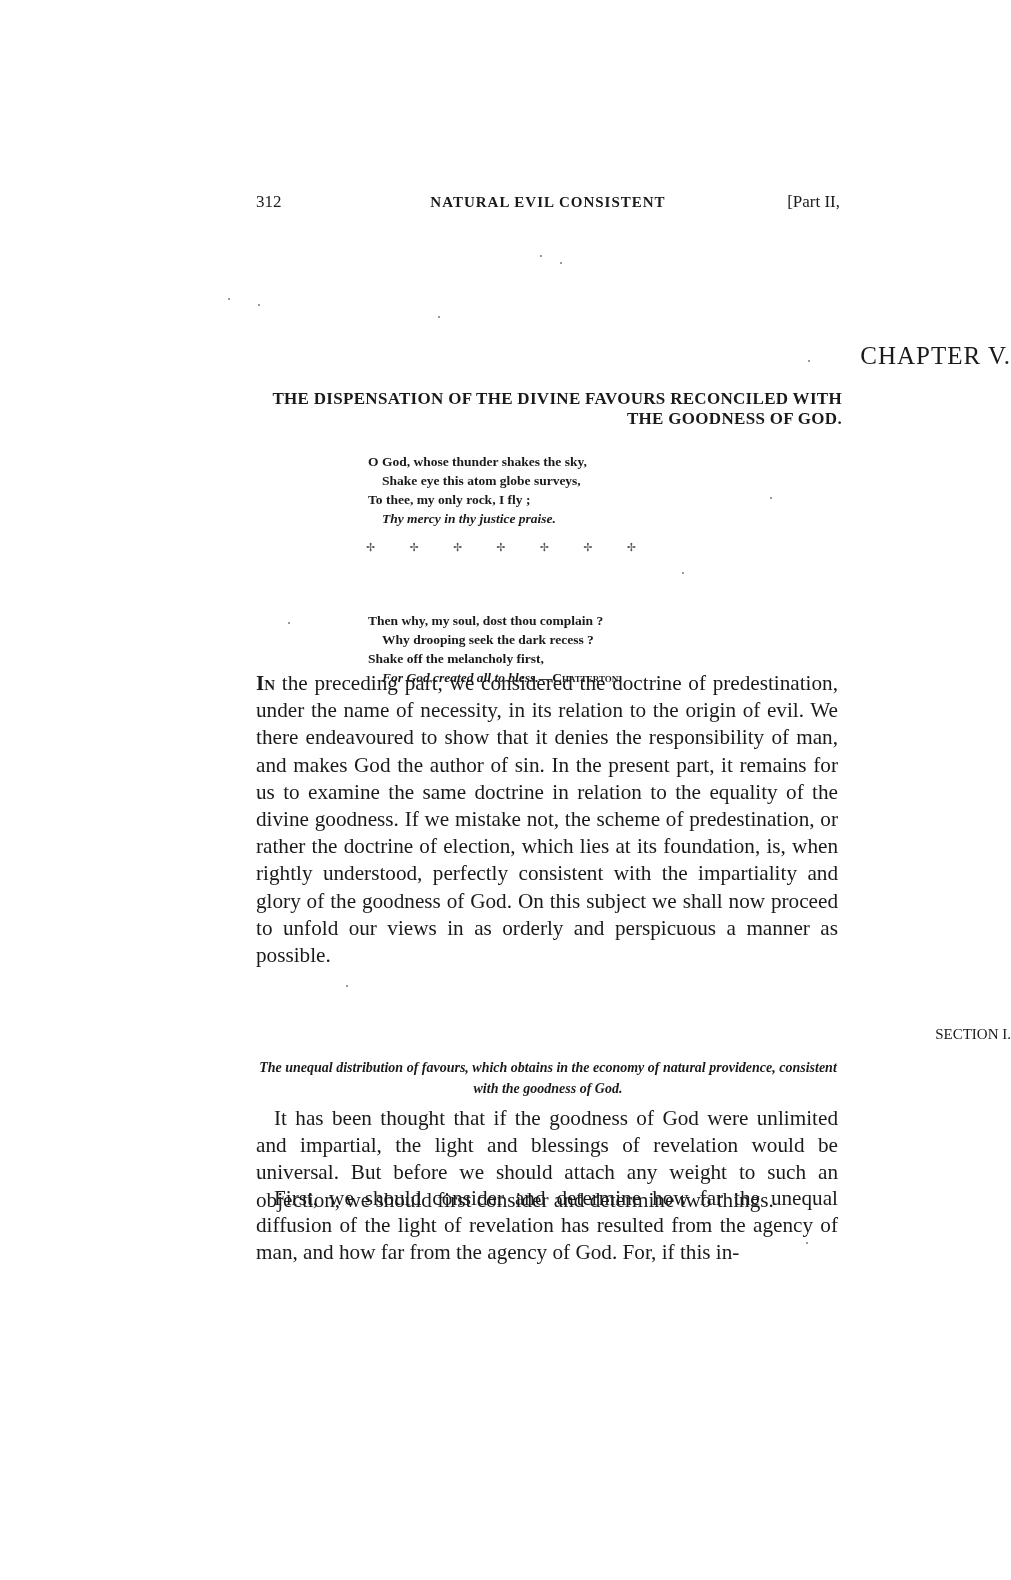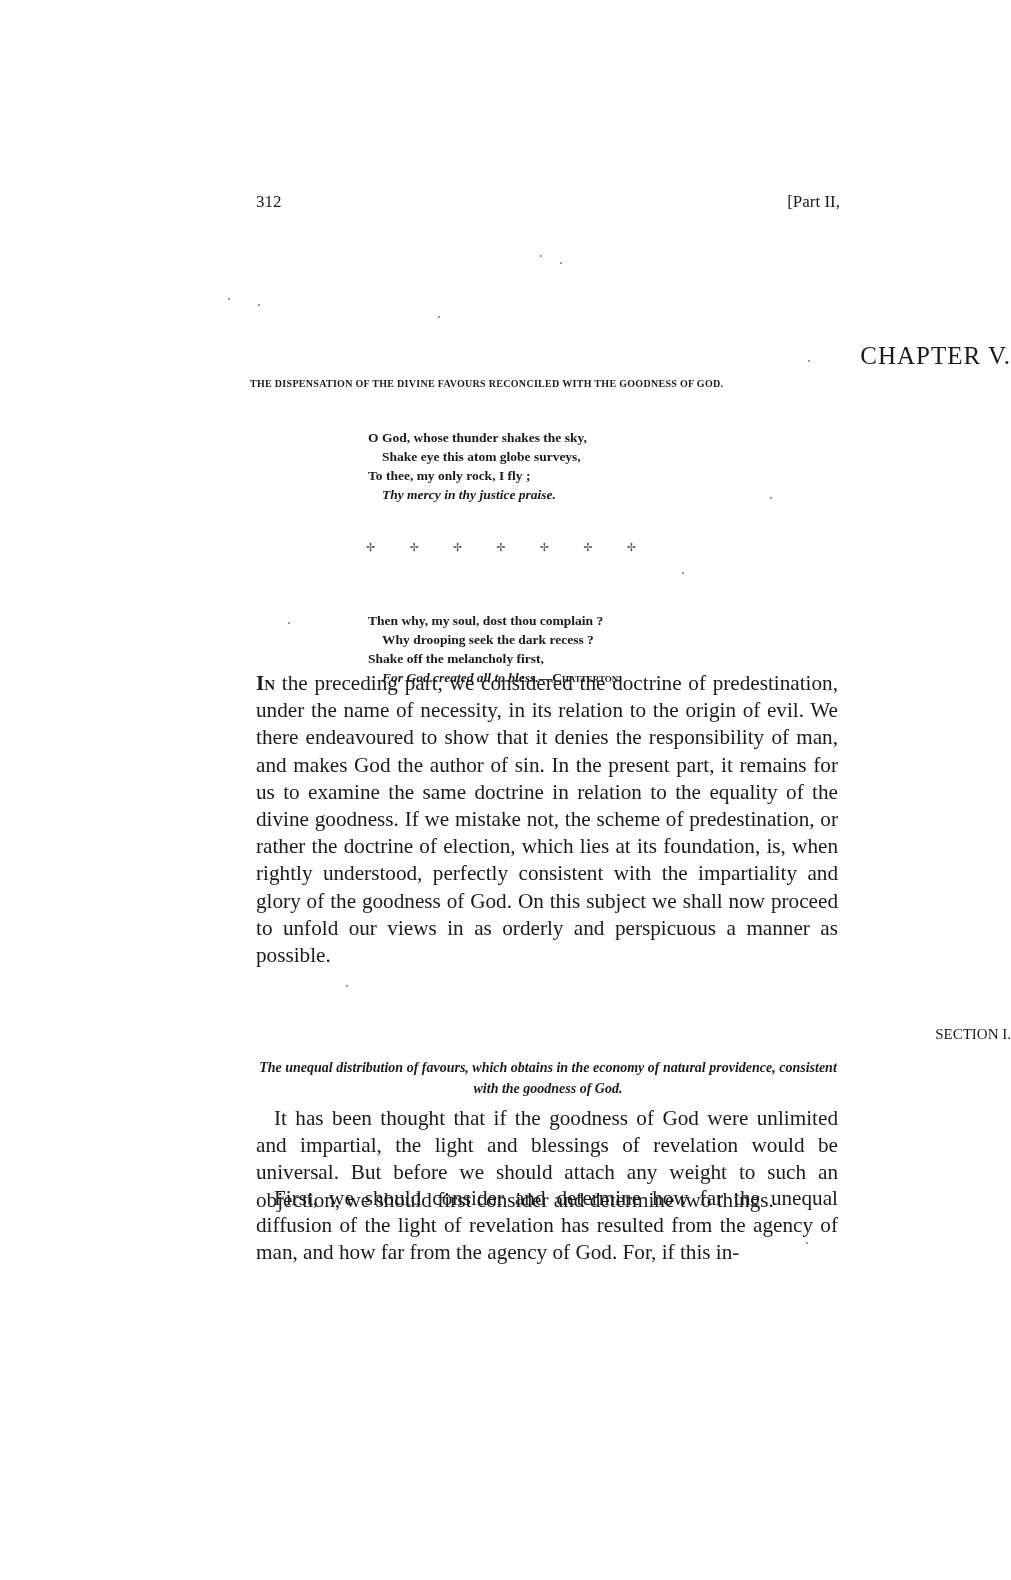--- a/index.html
+++ b/index.html
@@ -4,43 +4,44 @@
 <style>
   html, body { margin: 0; padding: 0; background: #ffffff; }
   body { width: 1011px; height: 1580px; position: relative; overflow: hidden;
          font-family: "Liberation Serif", "DejaVu Serif", serif; color: #1a1a1a; }
   .abs { position: absolute; }
   .running-head { top: 192px; left: 256px; width: 584px; height: 26px; font-size: 17px; }
   .page-num { position: absolute; left: 0; top: 0; }
   .run-title { position: absolute; left: 0; right: 0; top: 0; text-align: center; font-weight: bold; letter-spacing: 1px; font-size: 15px; padding-top: 2px; }
   .part-ref { position: absolute; right: 0; top: 0; text-align: right; }
   .chapter-title { top: 342px; left: 0; width: 1011px; text-align: right; font-size: 25px; letter-spacing: 1px; }
-  .chapter-sub { top: 374px; left: 250px; width: 592px; text-align: left; font-size: 10px; font-weight: bold; line-height: 20px; letter-spacing: 0.3px; }
+  .chapter-sub { top: 389px; left: 250px; width: 592px; text-align: right; font-size: 17px; font-weight: bold; line-height: 20px; letter-spacing: 0.3px; }
   .poem { left: 368px; font-size: 13.5px; line-height: 19px; font-weight: bold; }
   .poem .line { white-space: nowrap; }
   .poem .indent { padding-left: 14px; }
   .poem .it { font-style: italic; }
-  .stanza1 { top: 428px; }
+  .stanza1 { top: 452px; }
   .stanza2 { top: 567px; margin-top: 44px; }
   .stars { top: 541px; left: 366px; width: 270px; display: flex; justify-content: space-between; font-size: 11px; color: #555; }
   .attrib { font-style: normal; font-variant: small-caps; }
   .body-text { left: 256px; width: 582px; font-size: 21.2px; line-height: 27.2px; text-align: justify; }
   .para1 { top: 670px; }
   .para1 .dropcap { font-variant: small-caps; font-weight: bold; }
   .section-head { top: 1026px; left: 0; width: 1011px; text-align: right; font-size: 15px; }
   .section-sub { top: 1057px; left: 256px; width: 584px; text-align: center; font-size: 14px; font-style: italic; font-weight: bold; line-height: 21px; }
   .para2 { top: 1105px; text-indent: 18px; }
   .para3 { top: 1185px; text-indent: 18px; }
   .specks span { position: absolute; width: 2px; height: 2px; background: #777; border-radius: 1px; }
 </style>
 </head>
 <body>
 
 <div class="abs running-head">
   <span class="page-num">312</span>
+  <span class="run-title">NATURAL EVIL CONSISTENT</span>
   <span class="part-ref">[Part II,</span>
 </div>
 
 <div class="abs chapter-title">CHAPTER V.</div>
 <div class="abs chapter-sub">THE DISPENSATION OF THE DIVINE FAVOURS RECONCILED WITH THE GOODNESS OF GOD.</div>
 
 <div class="abs poem stanza1">
   <div class="line">O God, whose thunder shakes the sky,</div>
   <div class="line indent">Shake eye this atom globe surveys,</div>
   <div class="line">To thee, my only rock, I fly ;</div>

